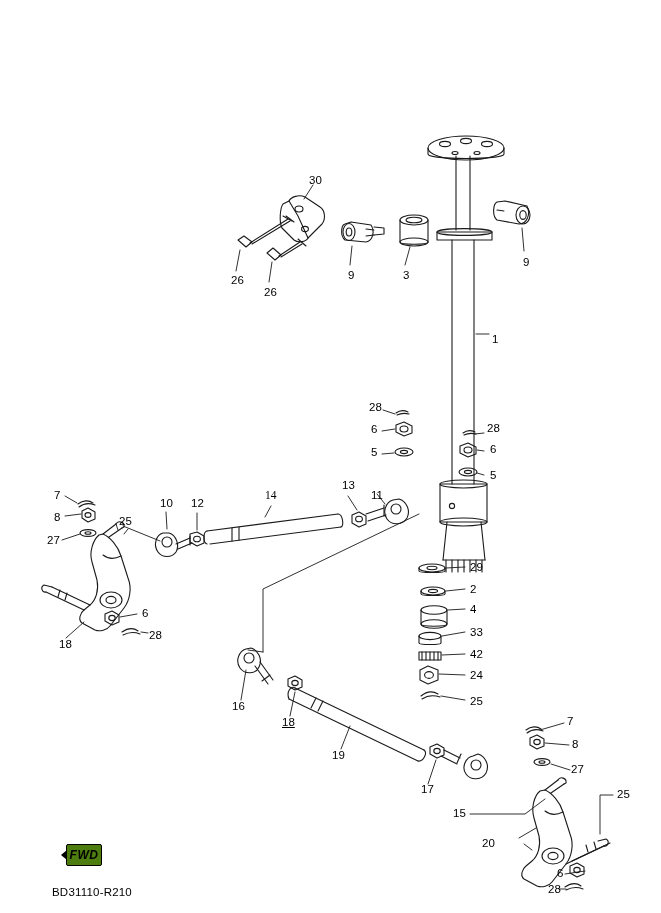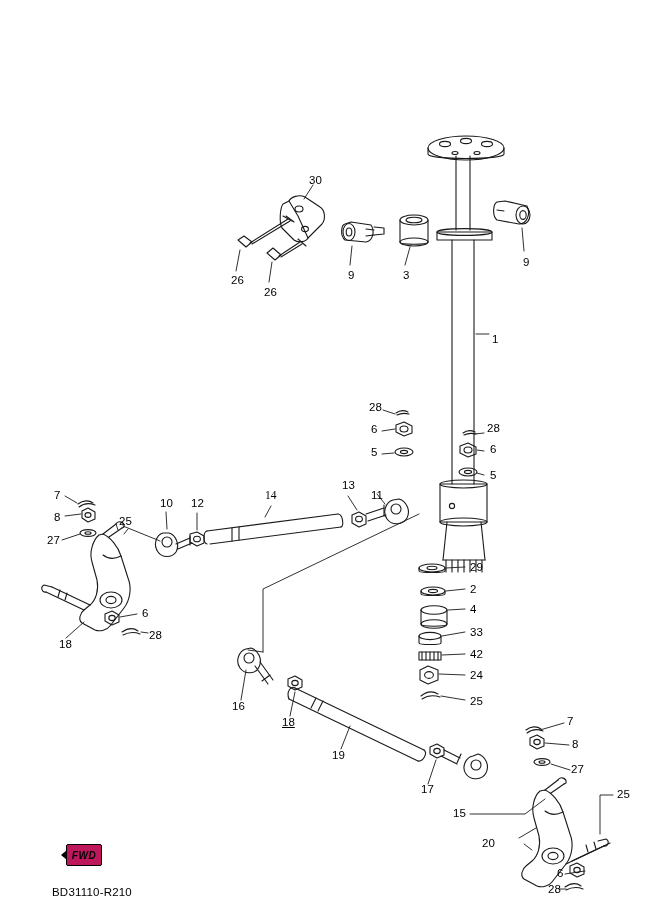--- a/index.html
+++ b/index.html
@@ -45,25 +45,25 @@
   }
   .fwd-badge {
     position: absolute;
     width: 34px;
     height: 20px;
     border: 1.2px solid #000;
     border-radius: 2px;
     display: flex;
     align-items: center;
     justify-content: center;
-    font-size: 10px;
+    font-size: 12px;
     font-weight: bold;
     font-style: italic;
     letter-spacing: 0.5px;
-    background: #be185d;
+    background: #4d7c0f;
   }
   .fwd-badge::before {
     content: "";
     position: absolute;
     left: -6px;
     top: 50%;
     transform: translateY(-50%);
     width: 0; height: 0;
     border-top: 5px solid transparent;
     border-bottom: 5px solid transparent;

